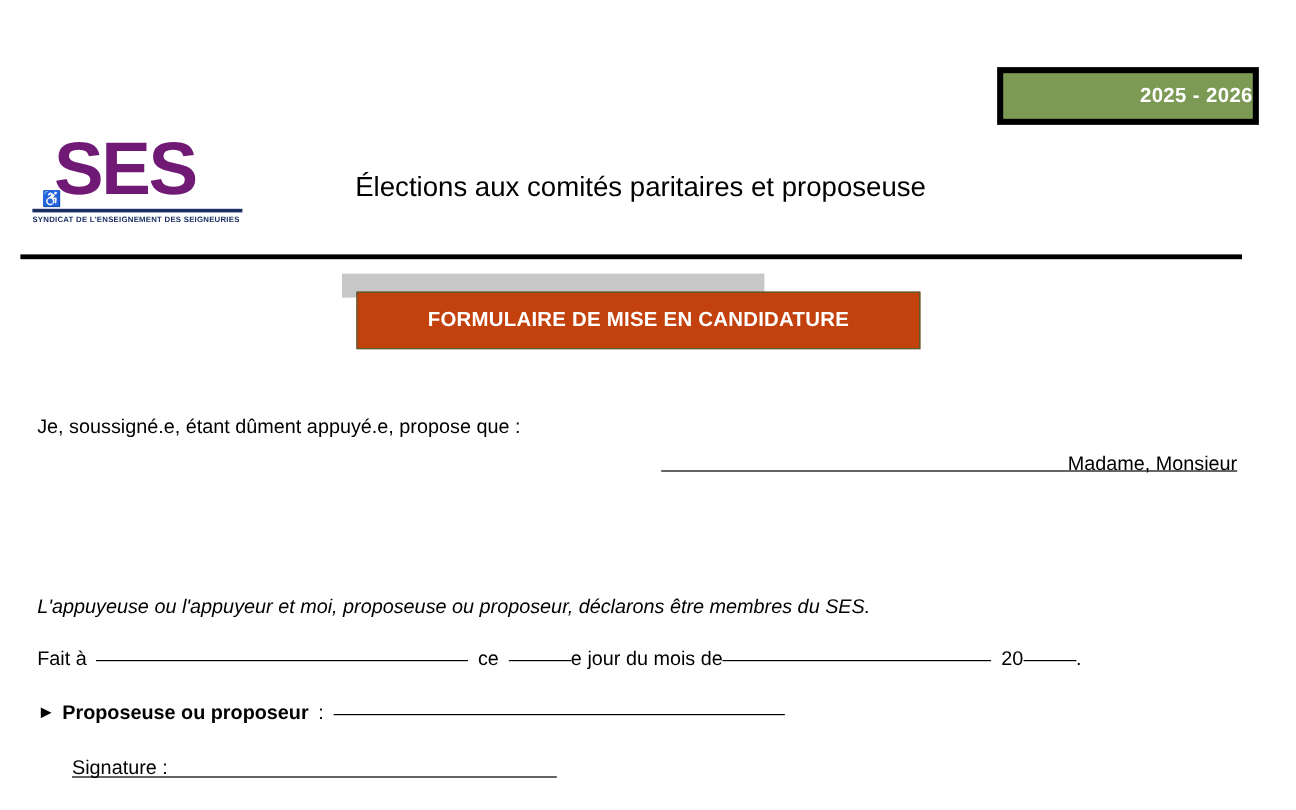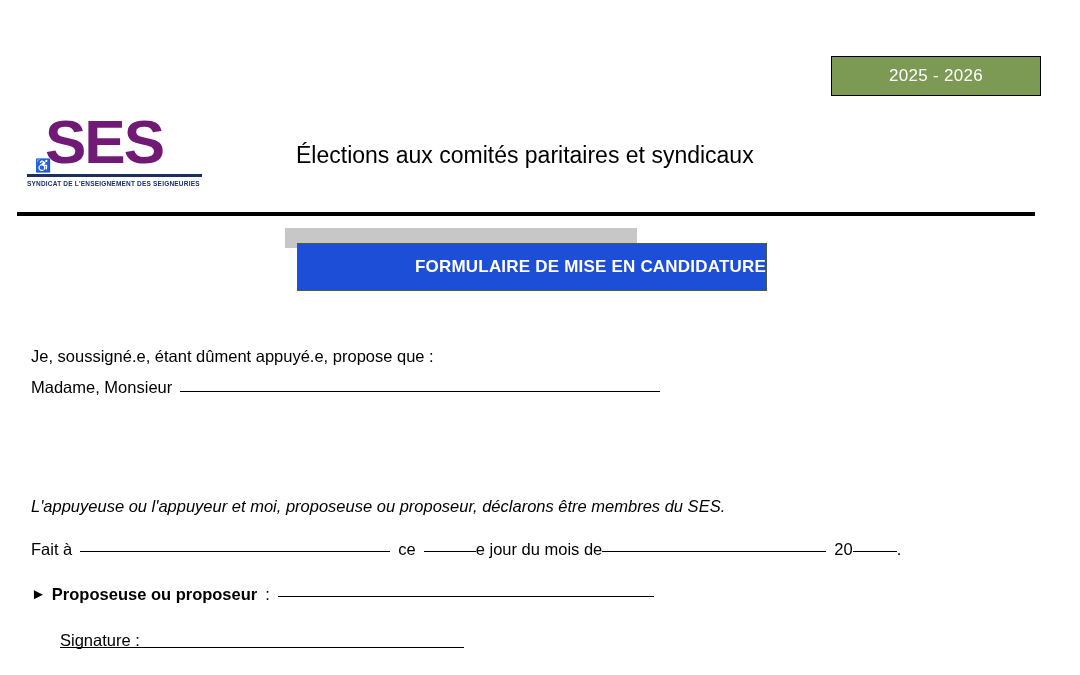--- a/index.html
+++ b/index.html
@@ -17,26 +17,26 @@
   }
 
   
   .year-badge {
     position: absolute;
     top: 56px;
     left: 831px;
     width: 208px;
     height: 38px;
     background: #7d9a55;
-    border: 1px solid #000000;
+    border: 5px solid #000000;
     display: flex;
     align-items: center;
-    justify-content: center;
+    justify-content: flex-end;
     color: #ffffff;
-    font-weight: normal;
+    font-weight: bold;
     font-size: 17px;
     letter-spacing: 0.3px;
   }
 
   
   .logo-block {
     position: absolute;
     top: 112px;
     left: 27px;
     width: 175px;
@@ -102,25 +102,25 @@
     width: 352px;
     height: 20px;
     background: #c7c7c7;
   }
   .banner {
     position: absolute;
     top: 243px;
     left: 297px;
     width: 468px;
     height: 46px;
-    background: #1d4ed8;
+    background: #c2410c;
     border: 1px solid #4c5e33;
     display: flex;
     align-items: center;
-    justify-content: flex-end;
+    justify-content: center;
   }
   .banner-text {
     color: #ffffff;
     font-weight: bold;
     font-size: 17px;
     letter-spacing: 0.2px;
   }
 
   
   .body-area {
@@ -130,21 +130,21 @@
     width: 1000px;
     font-size: 16.5px;
     line-height: 1.0;
   }
   .line {
     display: flex;
     align-items: flex-end;
     white-space: nowrap;
   }
   .l1 { margin-bottom: 14px; }
-  .l2 { margin-bottom: 11px; }
+  .l2 { margin-bottom: 11px; flex-direction: column; }
   .l3 { margin-bottom: 0; }
 
   .rule {
     display: inline-block;
     border-bottom: 1.6px solid #000;
     height: 0;
     position: relative;
     top: -3px;
   }
   .rule-thin {
@@ -211,21 +211,21 @@
   <span>2025 - 2026</span>
 </div>
 
 <div class="logo-block">
   <div class="logo-ses">SES</div>
   <div class="logo-mark">♿</div>
   <div class="logo-underline"></div>
   <div class="logo-tagline">SYNDICAT DE L'ENSEIGNEMENT DES SEIGNEURIES</div>
 </div>
 
-<div class="header-title">Élections aux comités paritaires et syndicaux</div>
+<div class="header-title">Élections aux comités paritaires et proposeuse</div>
 
 <div class="header-rule"></div>
 
 <div class="banner-shadow"></div>
 <div class="banner">
   <span class="banner-text">FORMULAIRE DE MISE EN CANDIDATURE</span>
 </div>
 
 <div class="body-area">
 

